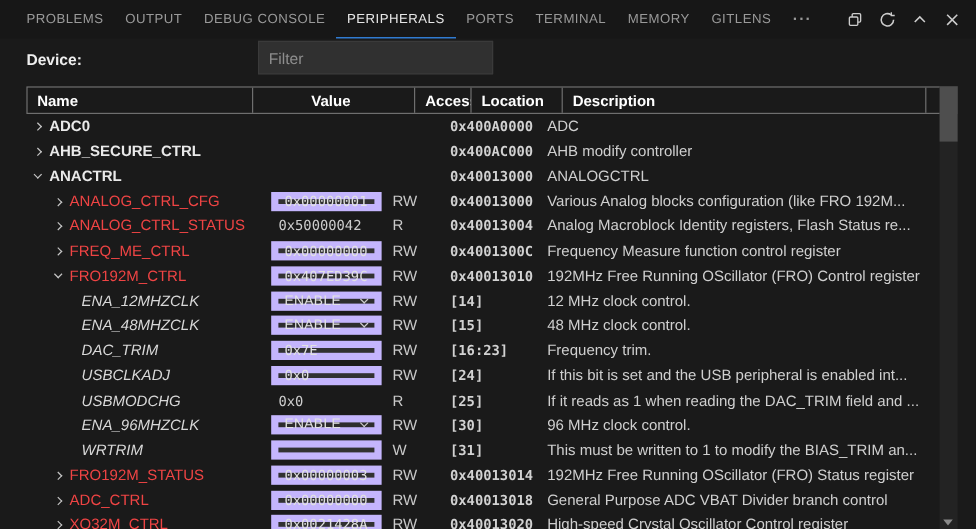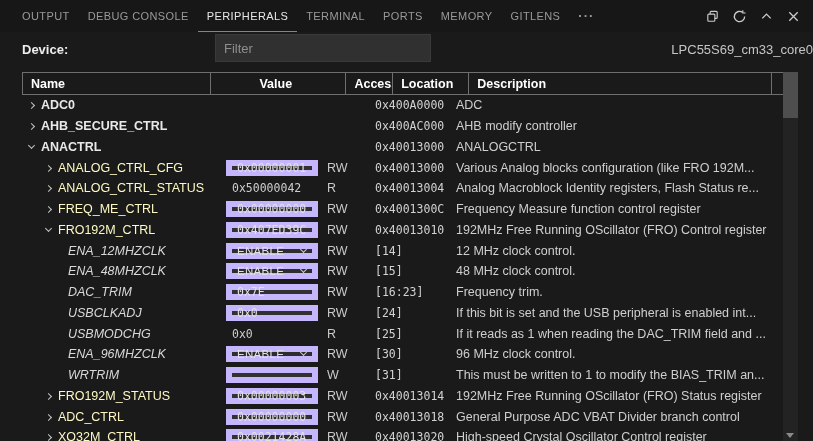--- a/index.html
+++ b/index.html
@@ -17,52 +17,52 @@
   .tabbar-actions { margin-left:auto; display:flex; align-items:center; gap:11px;
     padding-right:12px; }
   .tbicon { width:16px; height:16px; display:flex; align-items:center; justify-content:center; cursor:pointer; }
   .tbicon svg { display:block; }
 
   
   .toolbar { position:absolute; left:0; top:32px; width:813px; height:34px;
     display:flex; align-items:center;justify-content:space-between; }
   .device-label { margin-left:22px; font-weight:bold; font-size:13px; color:#eeeeee; }
   .device-name { margin-left:5px; font-size:13px; color:#c6c6c6; }
-  .filter-input { position:absolute; left:215px; top:2px; width:216px; height:28px;
+  .filter-input { position:absolute; left:215px; top:2px; width:196px; height:28px;
     background:#303030; border:1px solid #3a3a3a; color:#cccccc; font-size:13px;
     padding:0 8px; outline:none; font-family:"Liberation Sans", sans-serif; }
   .filter-input::placeholder { color:#8e8e8e; }
 
   
   .thead { position:absolute; left:22px; top:72px; width:776px; height:23px;
     border:1px solid #6f6f6f; display:flex; font-size:12.5px; font-weight:bold; color:#ffffff; }
   .th { display:flex; align-items:center; padding-left:8px; border-right:1px solid #6f6f6f;
     white-space:nowrap; overflow:hidden; }
   .th.name { width:199px; } .th.value { width:100px;margin-left:40px; } .th.access { width:49px; }
   .th.location { width:80px; } .th.desc { width:320px; } .th.gutter { width:26px; border-right:none; }
 
   
   .tbody { position:absolute; left:22px; top:95px; width:776px; height:346px; overflow:hidden; }
   .row { display:flex; align-items:center; height:20.75px; font-size:12.5px; white-space:nowrap; }
   .cell-name { width:200px; display:flex; align-items:center; overflow:hidden; cursor:pointer; }
   .cell-value { width:100px; display:flex; align-items:center; }
   .cell-access { width:49px; padding-left:5px; color:#c9c9c9; }
   .cell-location { width:80px; padding-left:4px; font-family:"DejaVu Sans Mono", monospace;
-    font-size:11.5px; color:#d2d2d2; }
+    font-size:11.5px; color:#d2d2d2;font-weight:bold; }
   .cell-desc { flex:1; padding-left:5px; color:#cfcfcf; overflow:hidden; }
 
   .chev { width:5px; height:5px; border-right:1.4px solid #c5c5c5;
     border-bottom:1.4px solid #c5c5c5; flex:none; }
   .chev.collapsed { transform:rotate(-45deg); margin-top:1px; }
   .chev.expanded  { transform:rotate(45deg); margin-top:-2px; }
   .lvl0 .chev { margin-left:7px; margin-right:7px; }
   .lvl1 .chev { margin-left:24px; margin-right:7px; }
   .lvl2 .cell-name { padding-left:46px; }
   .row.group  .reg-name { font-weight:bold; color:#e9e9e9; }
-  .row.register .reg-name { color:#fef9c3; }
+  .row.register .reg-name { color:#ef4444; }
   .row.field  .reg-name { font-style:italic; color:#d8d8d8; }
 
   .val-box { margin-left:4px; width:92px; height:16px; background:#313131;
     border:6px solid #c4b5fd; color:#e2e2e2; font-family:"DejaVu Sans Mono", monospace;
     font-size:11.5px; padding:0 5px; display:flex; align-items:center; }
   .val-select { justify-content:space-between; background:#2d2d2d; cursor:pointer;
     font-family:"Liberation Sans", sans-serif; font-size:11.5px; letter-spacing:.3px;gap:15px; }
   .val-select .chev-dn { width:5px; height:5px; border-right:1.6px solid #cccccc;
     border-bottom:1.6px solid #cccccc; transform:rotate(45deg); margin-top:-3px; margin-right:1px; }
   .val-text { margin-left:10px; font-family:"DejaVu Sans Mono", monospace;
@@ -74,25 +74,26 @@
   .scroll-thumb { position:absolute; left:0; top:0; width:15px; height:46px; background:#4e4e4e; }
   .scroll-down { position:absolute; left:3px; bottom:3px; width:0; height:0;
     border-left:4.5px solid transparent; border-right:4.5px solid transparent;
     border-top:5px solid #8a8a8a; }
 </style>
 </head>
 <body>
 
 <div class="tabbar">
   <div class="tabs">
+      <div class="tab">PROBLEMS</div>
       <div class="tab">OUTPUT</div>
       <div class="tab">DEBUG CONSOLE</div>
       <div class="tab active">PERIPHERALS</div>
+      <div class="tab">PORTS</div>
       <div class="tab">TERMINAL</div>
-      <div class="tab">PORTS</div>
       <div class="tab">MEMORY</div>
       <div class="tab">GITLENS</div>
       <div class="tab more">···</div>
     </div>
   <div class="tabbar-actions">
     <span class="tbicon">
       <svg width="15" height="15" viewBox="0 0 16 16" fill="none" stroke="#cccccc" stroke-width="1.2">
         <rect x="3" y="5.5" width="7.5" height="7.5" rx="1"></rect>
         <path d="M5.5 5.5 V3.5 a1 1 0 0 1 1-1 H12 a1 1 0 0 1 1 1 V9 a1 1 0 0 1-1 1 h-1.5"></path>
       </svg>
@@ -111,21 +112,20 @@
     <span class="tbicon">
       <svg width="15" height="15" viewBox="0 0 16 16" fill="none" stroke="#cccccc" stroke-width="1.4">
         <path d="M3.5 3.5 L12.5 12.5 M12.5 3.5 L3.5 12.5"></path>
       </svg>
     </span>
   </div>
 </div>
 
 <div class="toolbar">
   <span class="device-label">Device:</span>
-  <span class="device-name">LPC55S69_cm33_core0</span>
   <input class="filter-input" type="text" placeholder="Filter" style="">
 </div>
 
 <div class="thead">
   <div class="th name">Name</div>
   <div class="th value">Value</div>
   <div class="th access">Access</div>
   <div class="th location">Location</div>
   <div class="th desc">Description</div>
   <div class="th gutter"></div>

